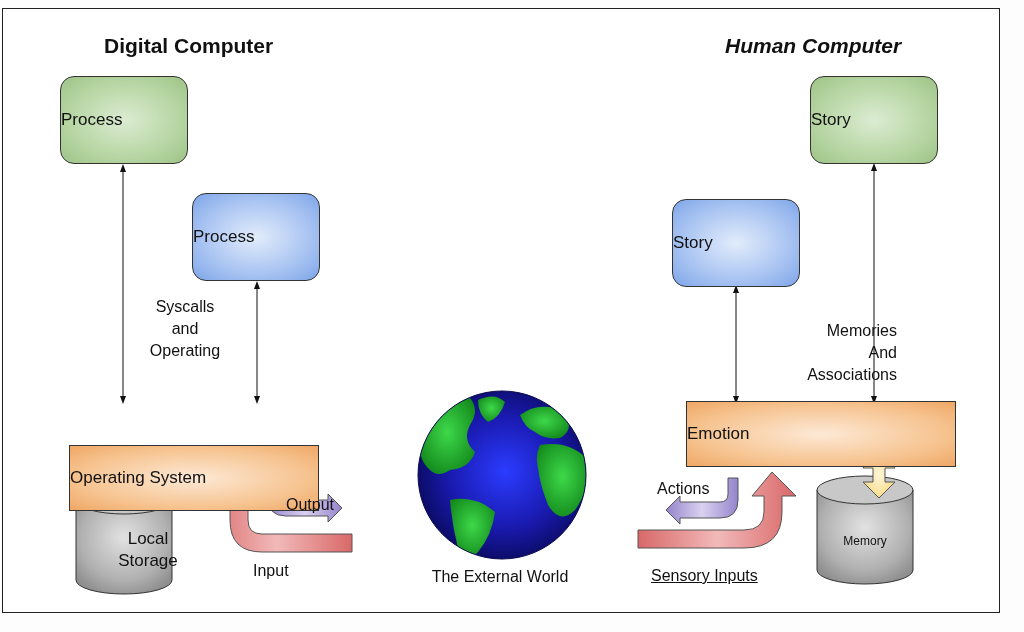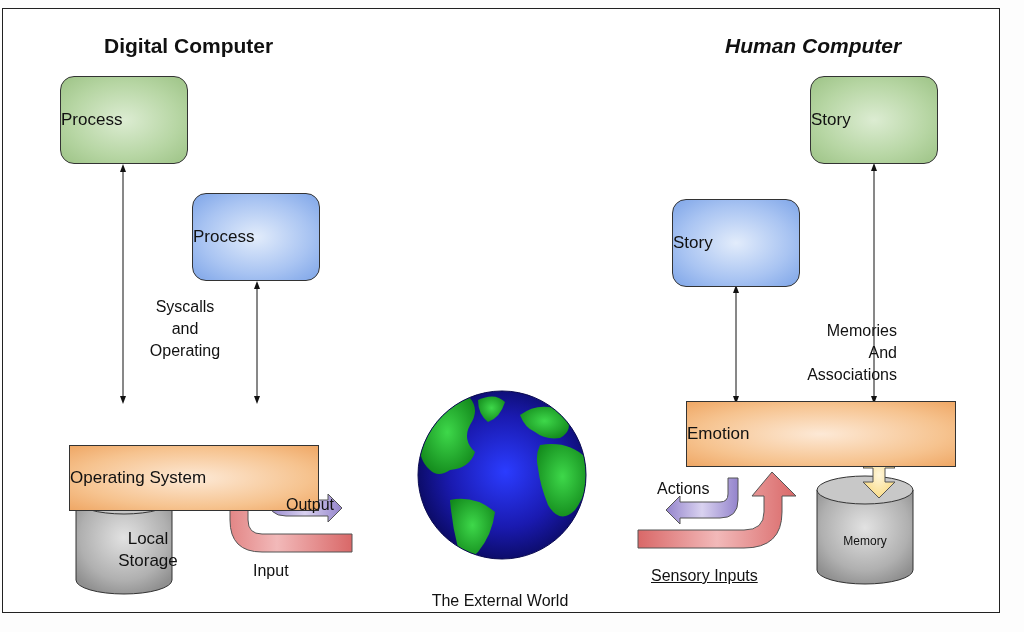--- a/index.html
+++ b/index.html
@@ -127,21 +127,21 @@
 </div>
 
 <div class="label" style="left:76px; top:528px; width:96px; font-size:17px;margin-left:24px;">
   <div>Local</div>
   <div>Storage</div>
 </div>
 
 <div class="label" style="left:286px; top:478px;margin-top:16px;">Output</div>
 <div class="label" style="left:253px; top:560px;">Input</div>
 
-<div class="label" style="left:418px; top:566px; width:164px;margin-top:24px;">The External World</div>
+<div class="label" style="left:418px; top:566px; width:164px;">The External World</div>
 
 <div class="box green" style="left:810px; top:76px; width:128px; height:88px;">
   <span>Story</span>
 </div>
 <div class="box blue" style="left:672px; top:199px; width:128px; height:88px;">
   <span>Story</span>
 </div>
 <div class="box orange" style="left:686px; top:401px; width:270px; height:66px;">
   <span>Emotion</span>
 </div>

